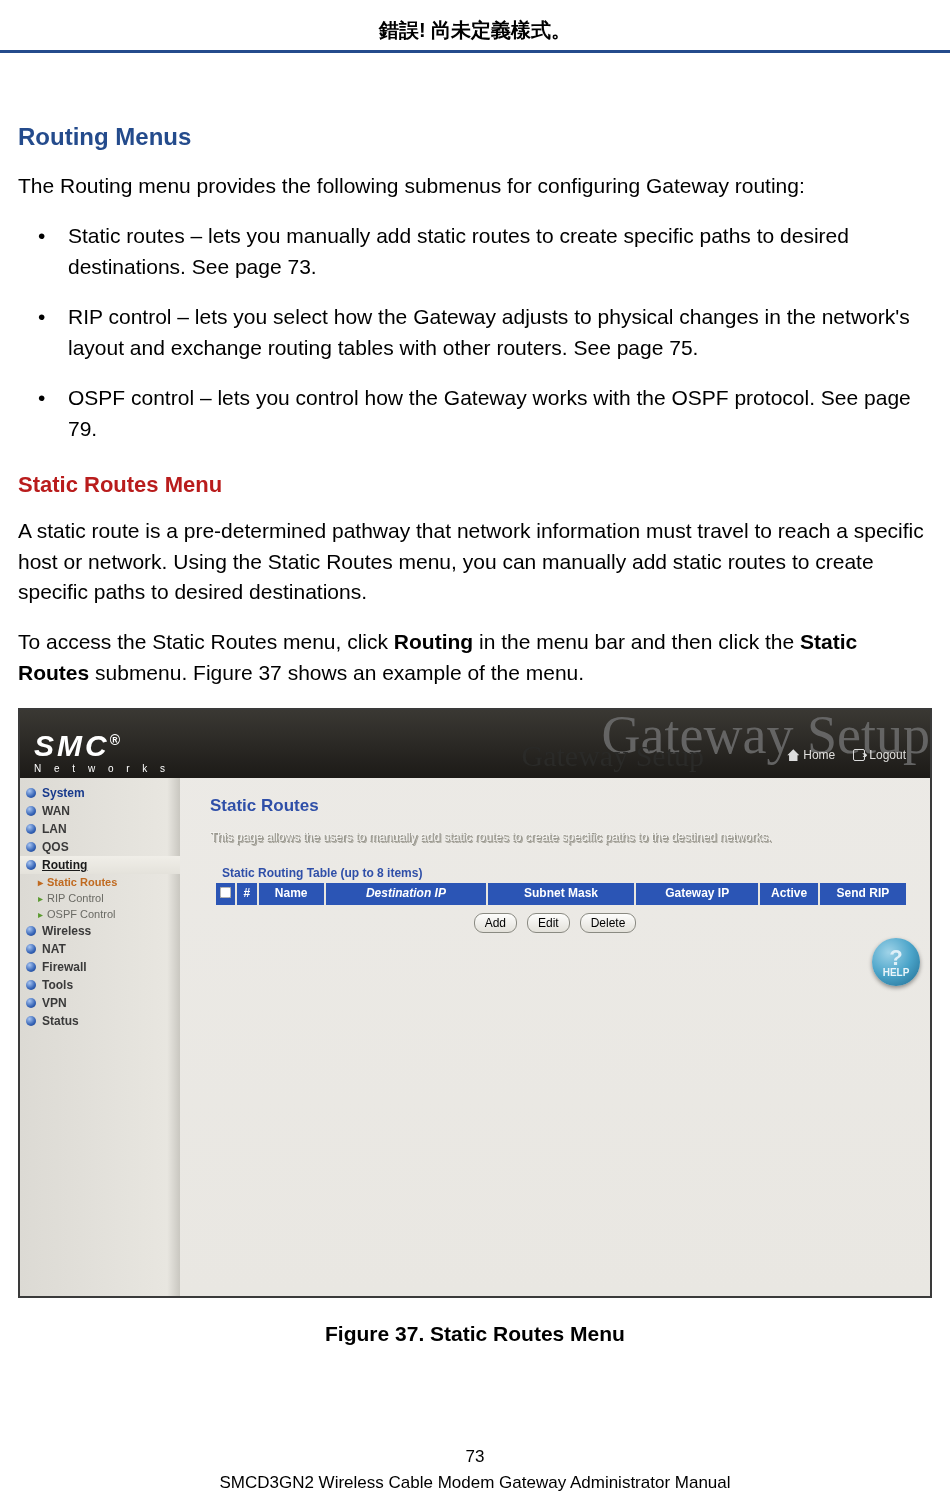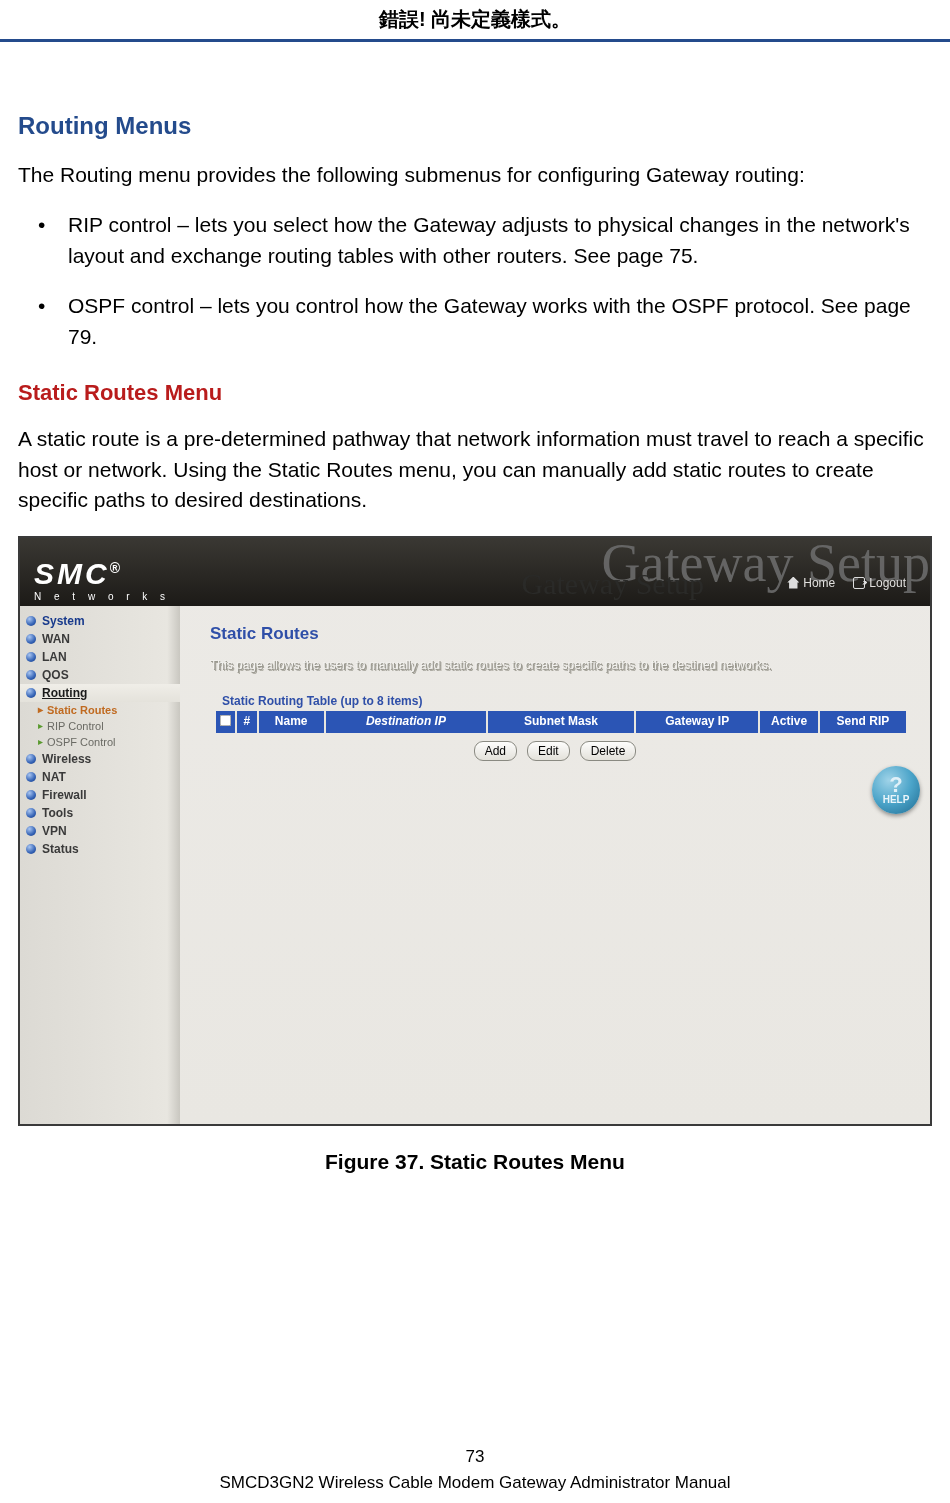--- a/index.html
+++ b/index.html
@@ -1,18 +1,18 @@
 <!DOCTYPE html>
 <html><head>
 <meta charset="utf-8">
 <style>
   * { box-sizing: border-box; margin: 0; padding: 0; }
   body { width: 950px; height: 1503px; background: #fff; font-family: Arial, sans-serif; color: #000; position: relative; }
   .page { padding: 0 18px; }
-  .top-header { text-align: center; font-size: 20px; padding-top: 6px; padding-bottom: 6px; font-weight: bold; }
+  .top-header { text-align: center; font-size: 20px; padding-top: 17px; padding-bottom: 6px; font-weight: bold; }
   .hr-top { border-top: 3px solid #244b8c; margin: 0 0 70px 0; }
 
   .h2blue { color: #244b8c; font-size: 24px; font-weight: bold; margin-bottom: 20px; }
   .h3blue { color: #b91c1c; font-size: 22px; font-weight: bold; margin: 28px 0 18px 0; }
   .para { font-size: 21px; line-height: 1.45; margin-bottom: 20px; }
   .bullets { list-style: none; padding-left: 30px; }
   .bullets li { position: relative; padding-left: 20px; font-size: 21px; line-height: 1.45; margin-bottom: 20px; }
   .bullets li::before { content: "•"; position: absolute; left: -10px; top: 0; }
 
   .screenshot { border: 2px solid #3a3a3a; width: 914px; height: 590px; position: relative; background: linear-gradient(to bottom, #eceae6 0%, #e9e7e2 100%); overflow: hidden; margin-top: 10px; }
@@ -76,26 +76,30 @@
 
 <div class="top-header">錯誤! 尚未定義樣式。</div>
 <div class="hr-top"></div>
 
 <div class="page">
 
   <div class="h2blue">Routing Menus</div>
   <div class="para">The Routing menu provides the following submenus for configuring Gateway routing:</div>
 
   <ul class="bullets">
+    <li>Static routes – lets you manually add static routes to create specific paths to desired destinations. See page 73.</li>
     <li>RIP control – lets you select how the Gateway adjusts to physical changes in the network's layout and exchange routing tables with other routers. See page 75.</li>
     <li>OSPF control – lets you control how the Gateway works with the OSPF protocol. See page 79.</li>
   </ul>
 
   <div class="h3blue">Static Routes Menu</div>
   <div class="para"> A static route is a pre-determined pathway that network information must travel to reach a specific host or network. Using the Static Routes menu, you can manually add static routes to create specific paths to desired destinations.</div>
+  <div class="para">
+    <span>To access the Static Routes menu, click </span><b>Routing</b><span> in the menu bar and then click the </span><b>Static Routes</b><span> submenu. Figure 37 shows an example of the menu.</span>
+  </div>
 
   <div class="screenshot">
     <div class="ss-top">
       <div class="logo-box">
         <span class="logo-main"><span>SMC</span><sup style="font-size:14px;font-style:normal;">®</sup></span>
         <span class="logo-sub">N e t w o r k s</span>
       </div>
       <div class="title-ghost">Gateway Setup</div>
       <div class="title-sub">Gateway Setup</div>
       <div class="hl-box">

